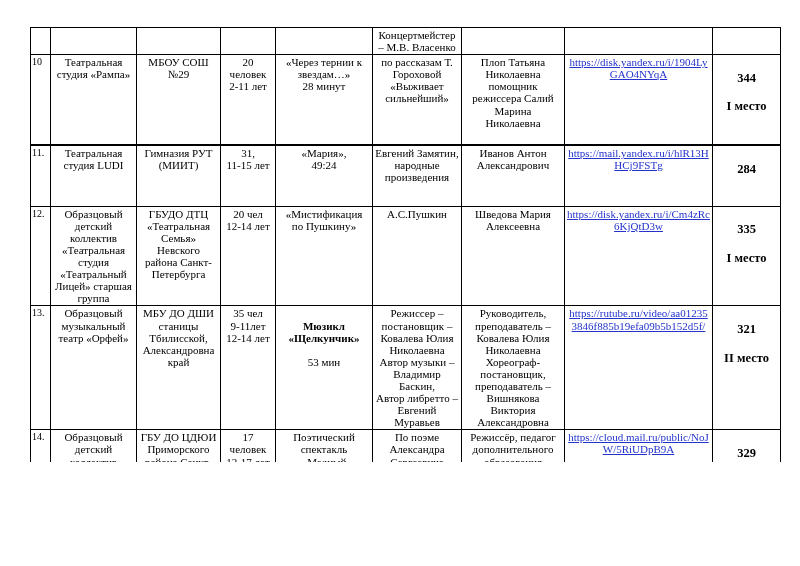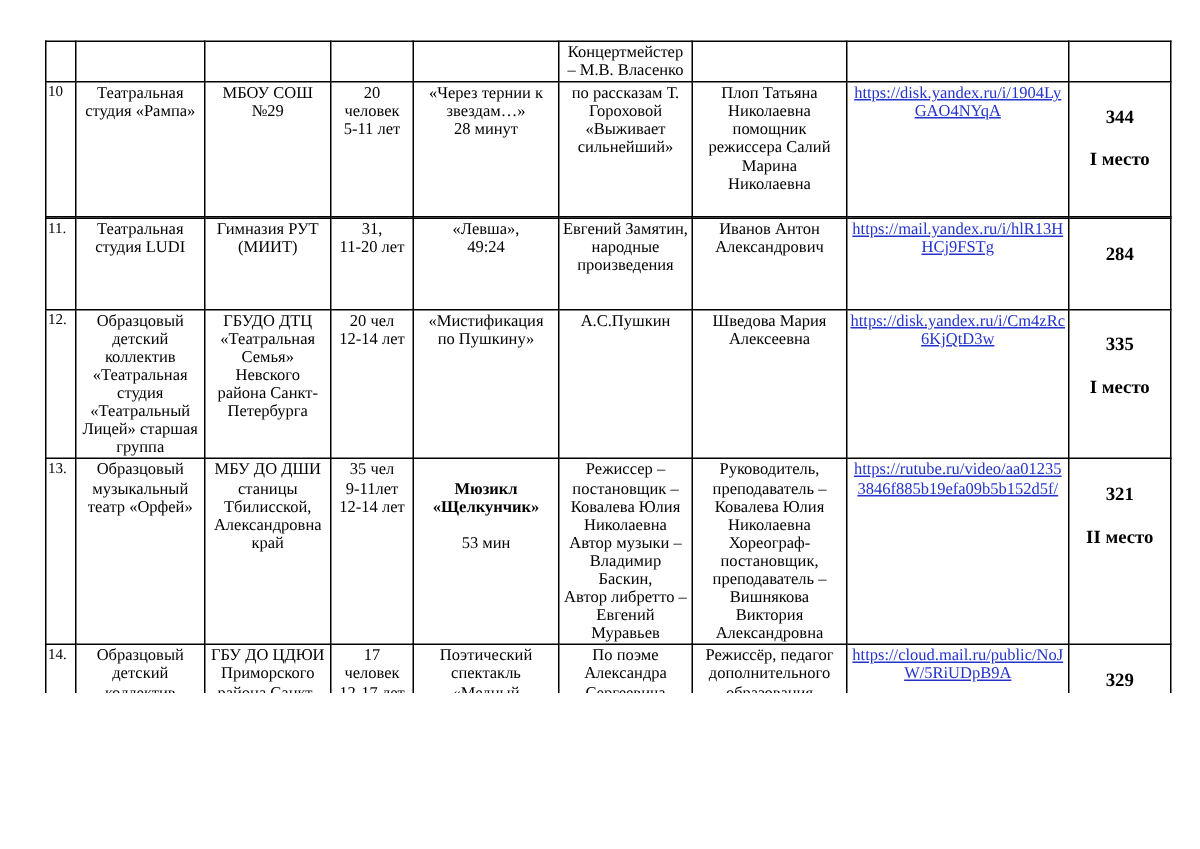--- a/index.html
+++ b/index.html
@@ -59,21 +59,21 @@
       <td></td>
     </tr>
     <tr style="height:90px;">
       <td class="num">10</td>
       <td>Театральная
 студия «Рампа»</td>
       <td>МБОУ СОШ
 №29</td>
       <td>20
 человек
-5-11 лет</td>
+2-11 лет</td>
       <td>«Через тернии к
 звездам…»
 28 минут</td>
       <td>по рассказам Т.
 Гороховой
 «Выживает
 сильнейший»</td>
       <td>Плоп Татьяна
 Николаевна
 помощник
@@ -103,22 +103,22 @@
         <col style="width:68px">
     </colgroup>
     <tbody>
         <tr style="height:45px;">
       <td class="num">11.</td>
       <td>Театральная
 студия LUDI</td>
       <td>Гимназия РУТ
 (МИИТ)</td>
       <td>31,
-11-20 лет</td>
-      <td>«Левша»,
+11-15 лет</td>
+      <td>«Мария»,
 49:24</td>
       <td>Евгений Замятин,
 народные
 произведения</td>
       <td>Иванов Антон
 Александрович</td>
       <td class="link-cell"><a href="#">https://mail.yandex.ru/i/hlR13HHCj9FSTg</a></td>
       <td class="score-cell">
         <div>284</div>
         <div></div>

